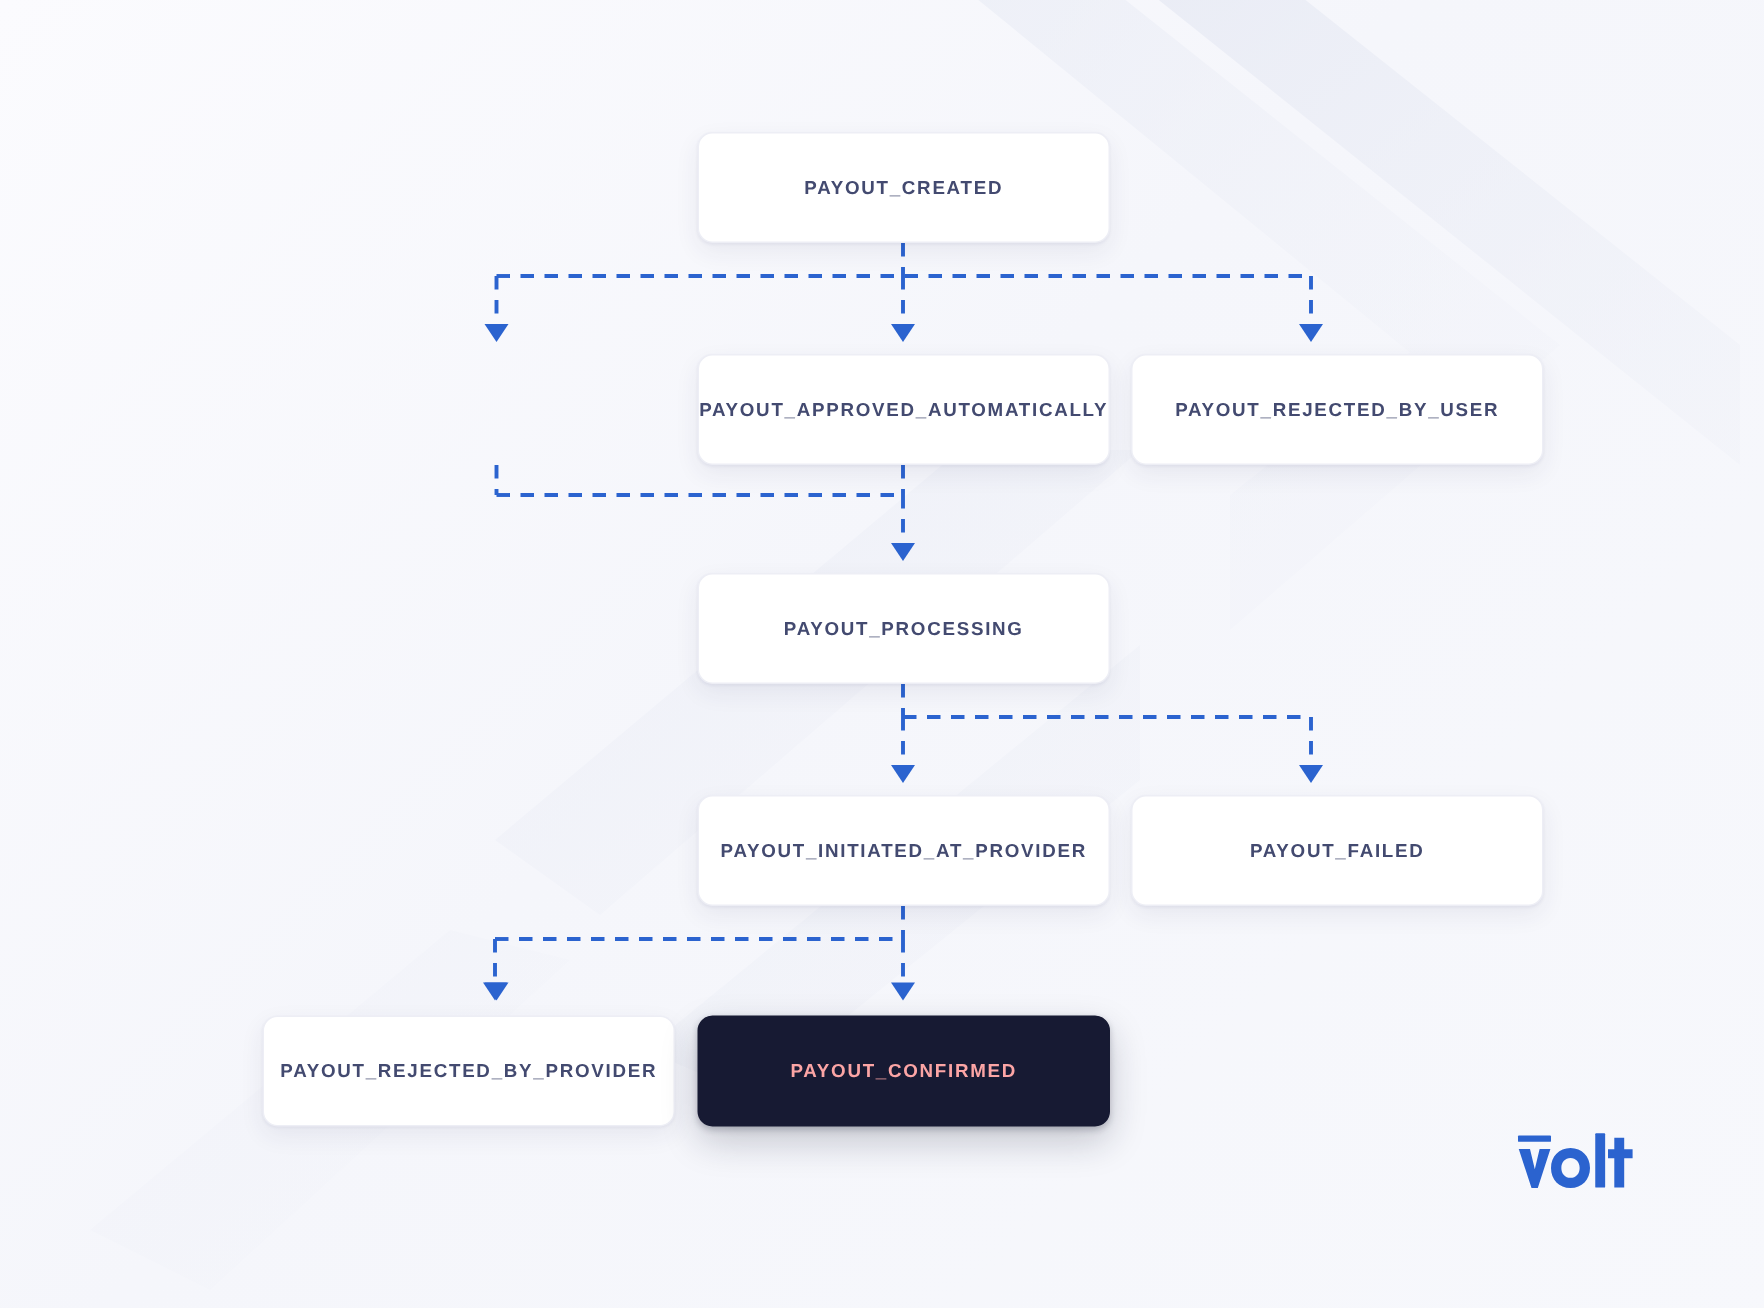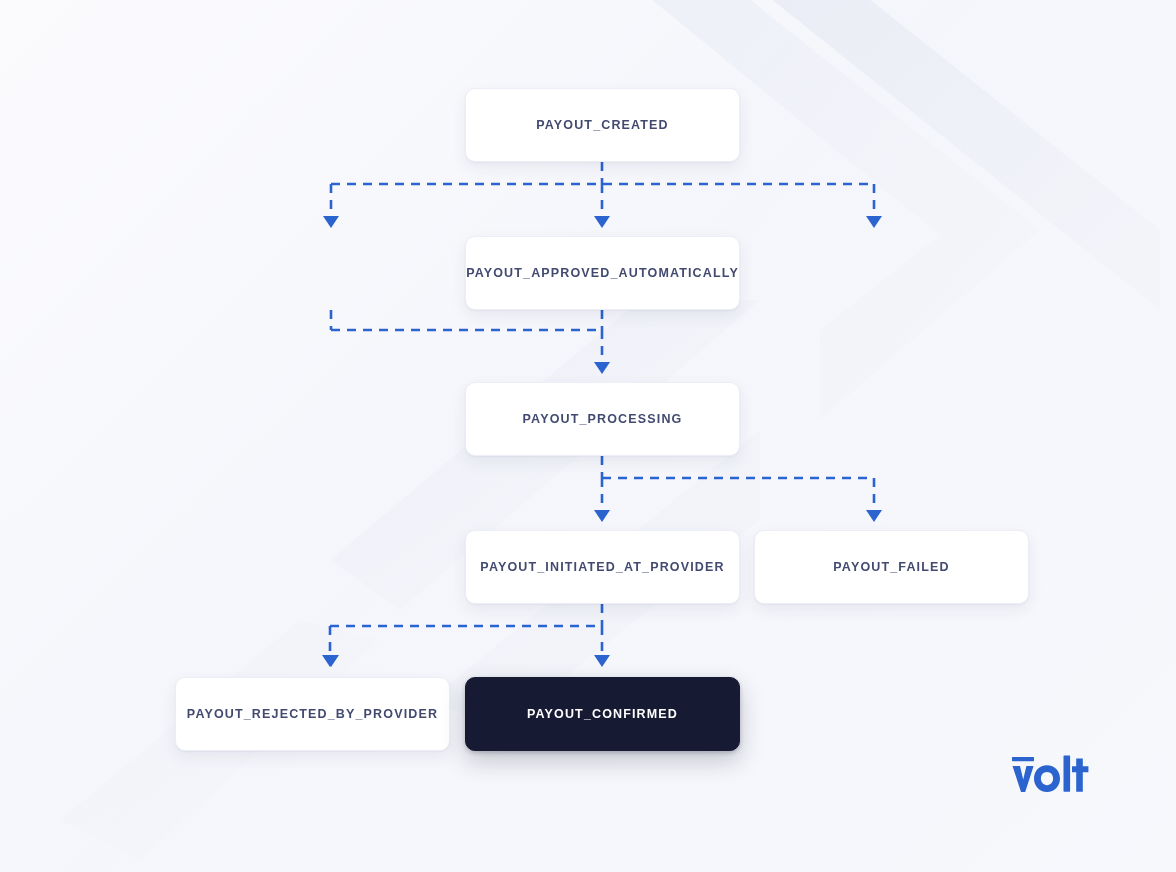--- a/index.html
+++ b/index.html
@@ -67,21 +67,21 @@
     text-align: center;
   }
   .node.is-active {
     background: #171a33;
     border: 1px solid #171a33;
     box-shadow:
       0 2px 4px rgba(23, 26, 51, 0.22),
       0 10px 24px rgba(23, 26, 51, 0.22);
   }
   .node.is-active .label {
-    color: #ffffff;
+    color: #fca5a5;
   }
 
   
   .logo {
     position: absolute;
     left: 1011px;
     top: 755px;
     width: 78px;
     height: 42px;
   }
@@ -148,20 +148,23 @@
       <path d="M 594 655 L 610 655 L 602 667 Z"></path>
     </g>
   </svg>
 
   <div class="node" id="n0" style="left: 465px; top: 88px; width: 275px; height: 74px;">
     <span class="label">PAYOUT_CREATED</span>
   </div>
   <div class="node" id="n2" style="left: 465px; top: 236px; width: 275px; height: 74px;">
     <span class="label">PAYOUT_APPROVED_AUTOMATICALLY</span>
   </div>
+  <div class="node" id="n3" style="left: 754px; top: 236px; width: 275px; height: 74px;">
+    <span class="label">PAYOUT_REJECTED_BY_USER</span>
+  </div>
   <div class="node" id="n4" style="left: 465px; top: 382px; width: 275px; height: 74px;">
     <span class="label">PAYOUT_PROCESSING</span>
   </div>
   <div class="node" id="n5" style="left: 465px; top: 530px; width: 275px; height: 74px;">
     <span class="label">PAYOUT_INITIATED_AT_PROVIDER</span>
   </div>
   <div class="node" id="n6" style="left: 754px; top: 530px; width: 275px; height: 74px; justify-content: center;">
     <span class="label">PAYOUT_FAILED</span>
   </div>
   <div class="node" id="n7" style="left: 175px; top: 677px; width: 275px; height: 74px;">

